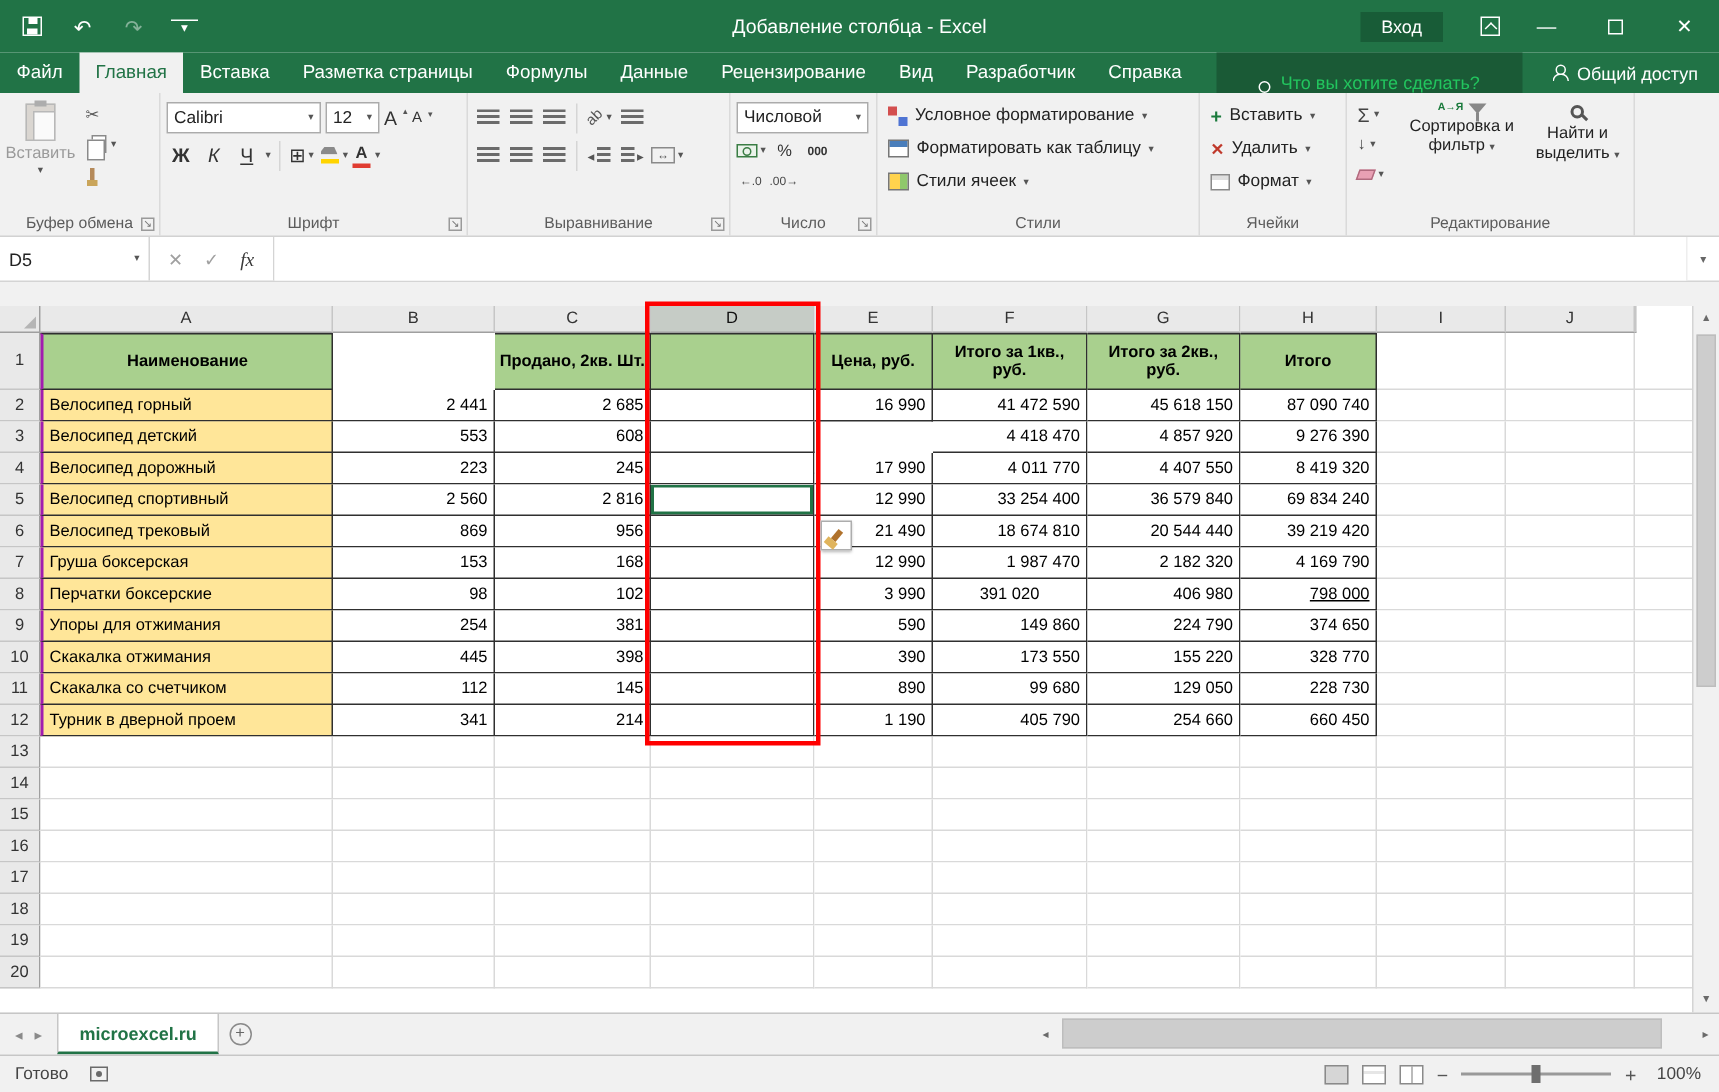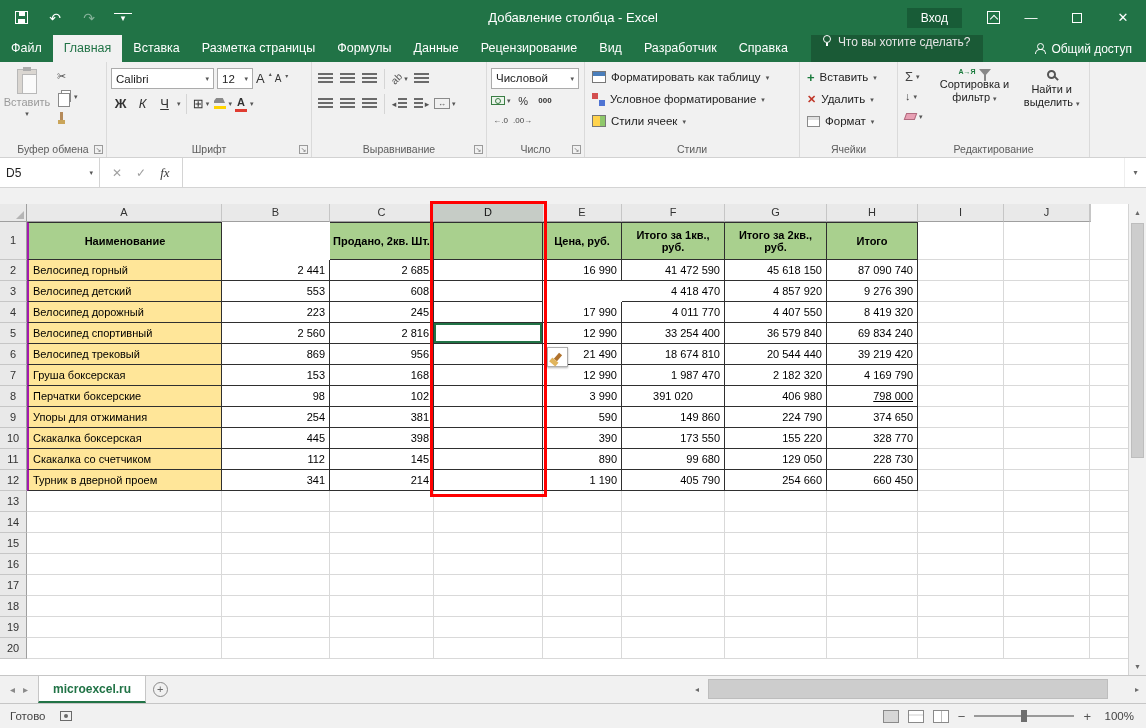--- a/index.html
+++ b/index.html
@@ -23,21 +23,21 @@
 .rd-icon{width:13px;height:13px;border:1px solid #fff;position:relative}
 .rd-icon::after{content:"";position:absolute;left:3px;top:4px;width:5px;height:5px;border-left:1px solid #fff;border-top:1px solid #fff;transform:rotate(45deg)}
 .wbtn{width:46px;height:35px;display:flex;align-items:center;justify-content:center;font-size:13px;color:#fff;cursor:pointer}
 .max-icon{width:10px;height:10px;border:1px solid #fff}
 
 
 .tabrow{position:absolute;top:35px;left:0;right:0;height:27px;background:#217346;display:flex;align-items:stretch}
 .tabstrip{display:flex}
 .rtab{padding:0 11px;line-height:27px;font-size:12.5px;color:#fff;cursor:pointer;white-space:nowrap}
 .rtab.active{background:#f1f1f1;color:#217346}
-.tellme{margin-left:12px;display:flex;align-items:flex-start;gap:7px;background:#1a5a36;color:#e5e5e5;font-size:12px;padding:0 12px;cursor:text}
+.tellme{margin-left:12px;display:flex;align-items:flex-end;gap:7px;background:#1a5a36;color:#22c55e;font-size:12px;padding:0 28px;cursor:text}
 .bulb{width:8px;height:8px;border:1px solid #fff;border-radius:50%;position:relative}
 .bulb::after{content:"";position:absolute;left:2px;bottom:-4px;width:2px;height:3px;background:#fff}
 .share{margin-left:auto;display:flex;align-items:center;gap:6px;color:#fff;font-size:12px;padding:0 14px;cursor:pointer}
 .person{width:11px;height:11px;position:relative}
 .person::before{content:"";position:absolute;left:3px;top:0;width:5px;height:5px;border:1px solid #fff;border-radius:50%}
 .person::after{content:"";position:absolute;left:1px;bottom:0;width:9px;height:4px;border:1px solid #fff;border-bottom:none;border-radius:5px 5px 0 0}
 
 
 .ribbon{position:absolute;top:62px;left:0;right:0;height:96px;background:#f1f1f1;border-bottom:1px solid #d2d2d2;display:flex}
 .rgroup{position:relative;height:100%;border-right:1px solid #dadada;padding:4px 4px 17px}
@@ -360,27 +360,27 @@
         <span class="fmtbtn">
             <span class="dec">.00→</span>
           </span>
       </div>
       <div class="glabel">Число</div>
       <div class="launcher">↘</div>
     </div>
 
     <div class="rgroup" style="width:215px">
       <div class="stylerow">
+        <span class="cf-icon"></span>
+        <span>Условное форматирование</span>
+        <span class="car">▾</span>
+      </div>
+      <div class="stylerow">
         <span class="tab-icon"></span>
         <span>Форматировать как таблицу</span>
-        <span class="car">▾</span>
-      </div>
-      <div class="stylerow">
-        <span class="cf-icon"></span>
-        <span>Условное форматирование</span>
         <span class="car">▾</span>
       </div>
       <div class="stylerow">
         <span class="cs-icon"></span>
         <span>Стили ячеек</span>
         <span class="car">▾</span>
       </div>
       <div class="glabel">Стили</div>
     </div>
 
@@ -590,21 +590,21 @@
           <div class="cell tbl num" style="width: 79px; line-height: 20px;">590</div>
           <div class="cell tbl num" style="width: 103px; line-height: 20px;">149 860</div>
           <div class="cell tbl num" style="width: 102px; line-height: 20px;">224 790</div>
           <div class="cell tbl num" style="width: 91px; line-height: 20px;">374 650</div>
           <div class="cell" style="width: 86px; line-height: 20px;"></div>
           <div class="cell" style="width: 86px; line-height: 20px;"></div>
           <div class="cell filler" style="width: 38px;"></div>
         </div>
         <div class="grow" style="height: 21px;">
           <div class="rowhead" style="line-height: 20px;">10</div>
-          <div class="cell tbl tbl-left name-cell" style="width: 195px; line-height: 20px;">Скакалка боксерская</div>
+          <div class="cell tbl tbl-left name-cell" style="width: 195px; line-height: 20px;">Скакалка отжимания</div>
           <div class="cell tbl num" style="width: 108px; line-height: 20px;">445</div>
           <div class="cell tbl num" style="width: 104px; line-height: 20px;">398</div>
           <div class="cell tbl" style="width: 109px; line-height: 20px;"></div>
           <div class="cell tbl num" style="width: 79px; line-height: 20px;">390</div>
           <div class="cell tbl num" style="width: 103px; line-height: 20px;">173 550</div>
           <div class="cell tbl num" style="width: 102px; line-height: 20px;">155 220</div>
           <div class="cell tbl num" style="width: 91px; line-height: 20px;">328 770</div>
           <div class="cell" style="width: 86px; line-height: 20px;"></div>
           <div class="cell" style="width: 86px; line-height: 20px;"></div>
           <div class="cell filler" style="width: 38px;"></div>

